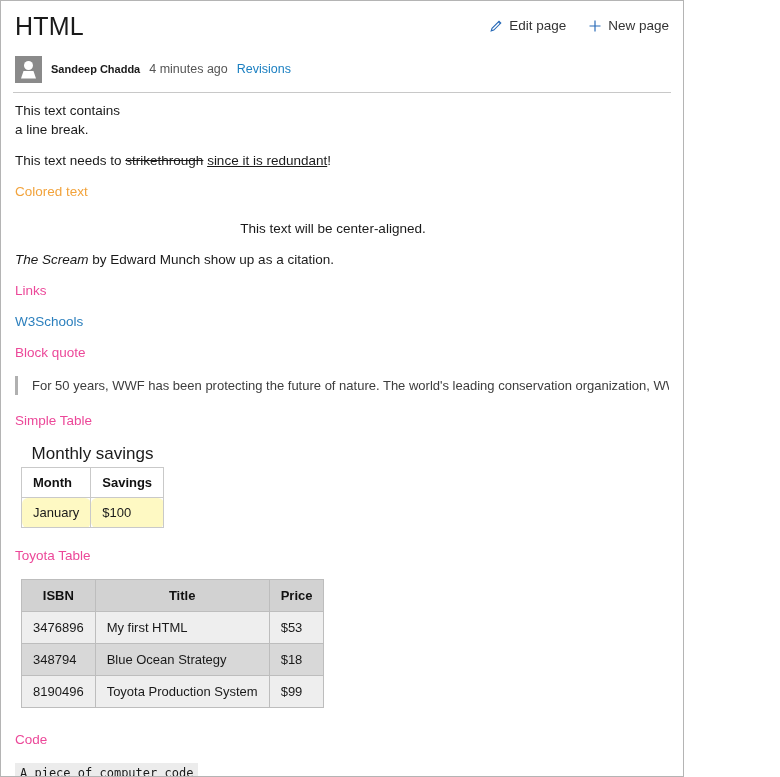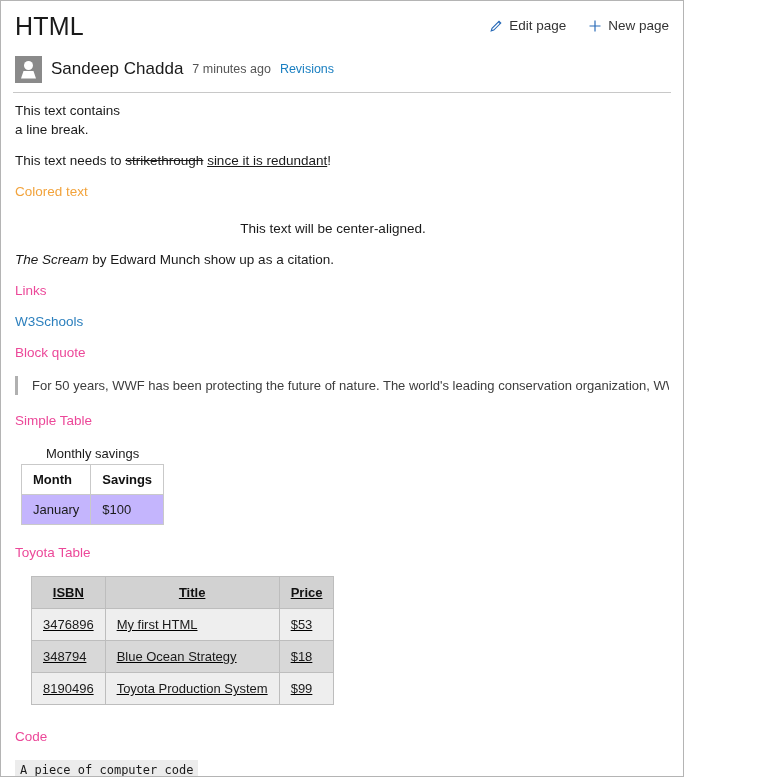--- a/index.html
+++ b/index.html
@@ -84,22 +84,22 @@
     left: 9px; top: 5px;
   }
   .avatar .body {
     position: absolute;
     width: 15px; height: 8px;
     background: #ffffff;
     left: 6px; top: 15px;
     clip-path: polygon(18% 0, 82% 0, 100% 100%, 0 100%);
   }
   .author-name {
-    font-size: 17px;
-    font-weight: normal;
+    font-size: 11px;
+    font-weight: bold;
     color: #1a1a1a;
   }
   .author-time {
     font-size: 12.5px;
     color: #555555;
   }
   .author-revisions {
     font-size: 12.5px;
     color: #1a7fc1;
     cursor: pointer;
@@ -164,21 +164,21 @@
     font-size: 13px;
     line-height: 19px;
     color: #3d3d3d;
     white-space: nowrap;
     overflow: hidden;
   }
 
   
   .simple-table-wrap { display: inline-block; margin-left: 6px; }
   .table-caption {
-    font-size: 13px;
+    font-size: 17px;
     color: #1a1a1a;
     text-align: center;
     padding-bottom: 3px;
   }
   table.simple {
     border-collapse: collapse;
     padding-left: 35px;
   }
   table.simple th, table.simple td {
     border: 1px solid #c9c9c9;
@@ -186,26 +186,27 @@
     font-size: 13px;
     text-align: left;
     white-space: nowrap;
   }
   table.simple th {
     background: #ffffff;
     font-weight: bold;
     color: #111111;
   }
   table.simple td {
-    background: #c4b5fd;
-    color: #1a1a1a;
-  }
-
-  
-  .complex-table-wrap { display: inline-block; margin-left: 16px; text-decoration: underline; }
+    background: #fef9c3;
+    color: #1a1a1a;
+    border-radius: 6px;
+  }
+
+  
+  .complex-table-wrap { display: inline-block; margin-left: 6px; }
   table.complex {
     border-collapse: collapse;
   }
   table.complex th, table.complex td {
     border: 1px solid #bdbdbd;
     padding: 8px 11px;
     font-size: 13px;
     white-space: nowrap;
   }
   table.complex th {
@@ -266,21 +267,21 @@
 
     </div>
   </div>
 
   <div class="author-row">
     <div class="avatar">
       <span class="head"></span>
       <span class="body"></span>
     </div>
     <span class="author-name">Sandeep Chadda</span>
-    <span class="author-time">7 minutes ago</span>
+    <span class="author-time">4 minutes ago</span>
     <span class="author-revisions">Revisions</span>
   </div>
 
   <div class="divider"></div>
 
   <div class="content">
 
     <p class="body-text">
       <span>This text contains</span><br>
       <span>a line break.</span>

